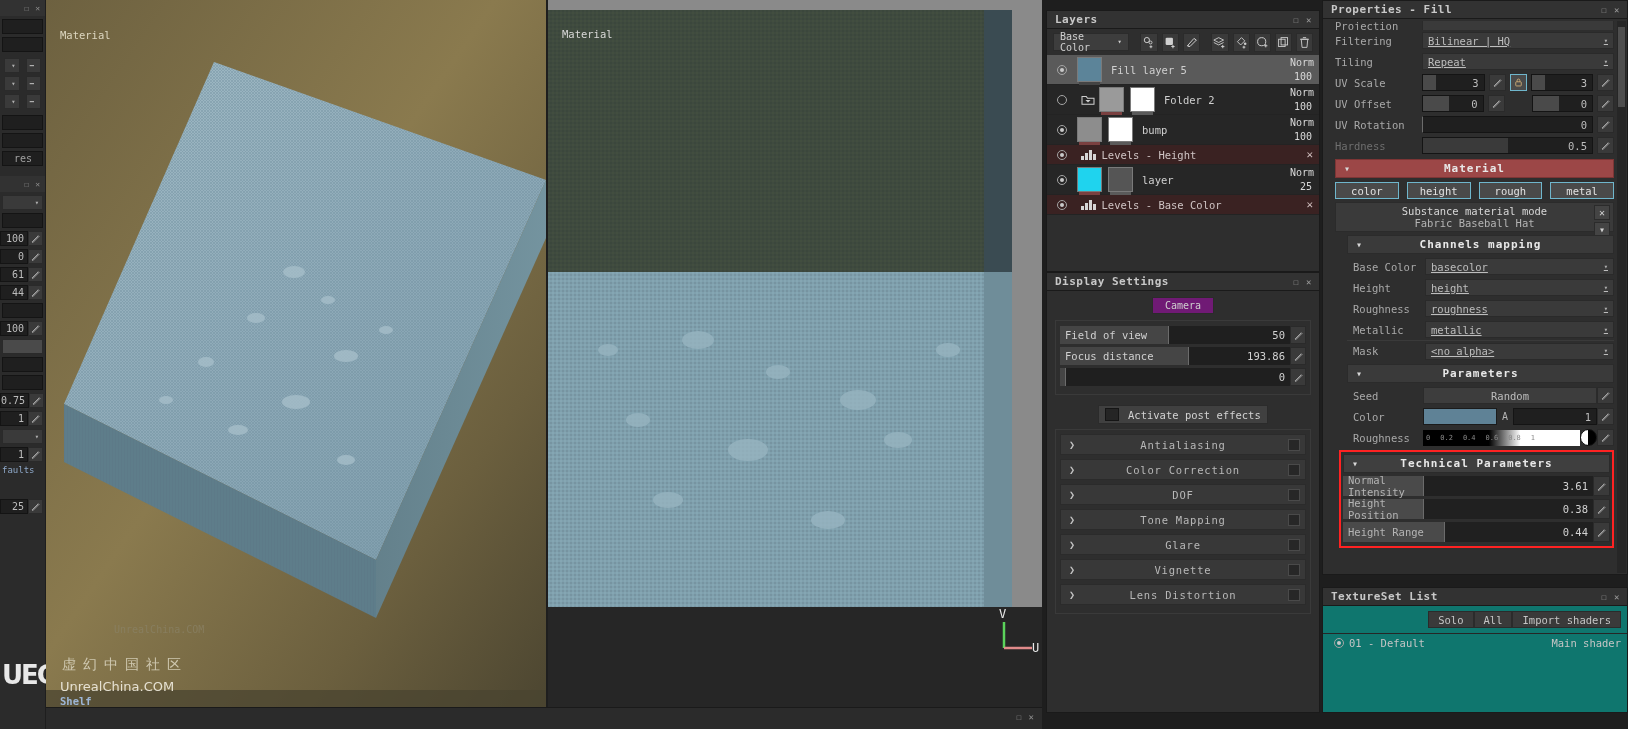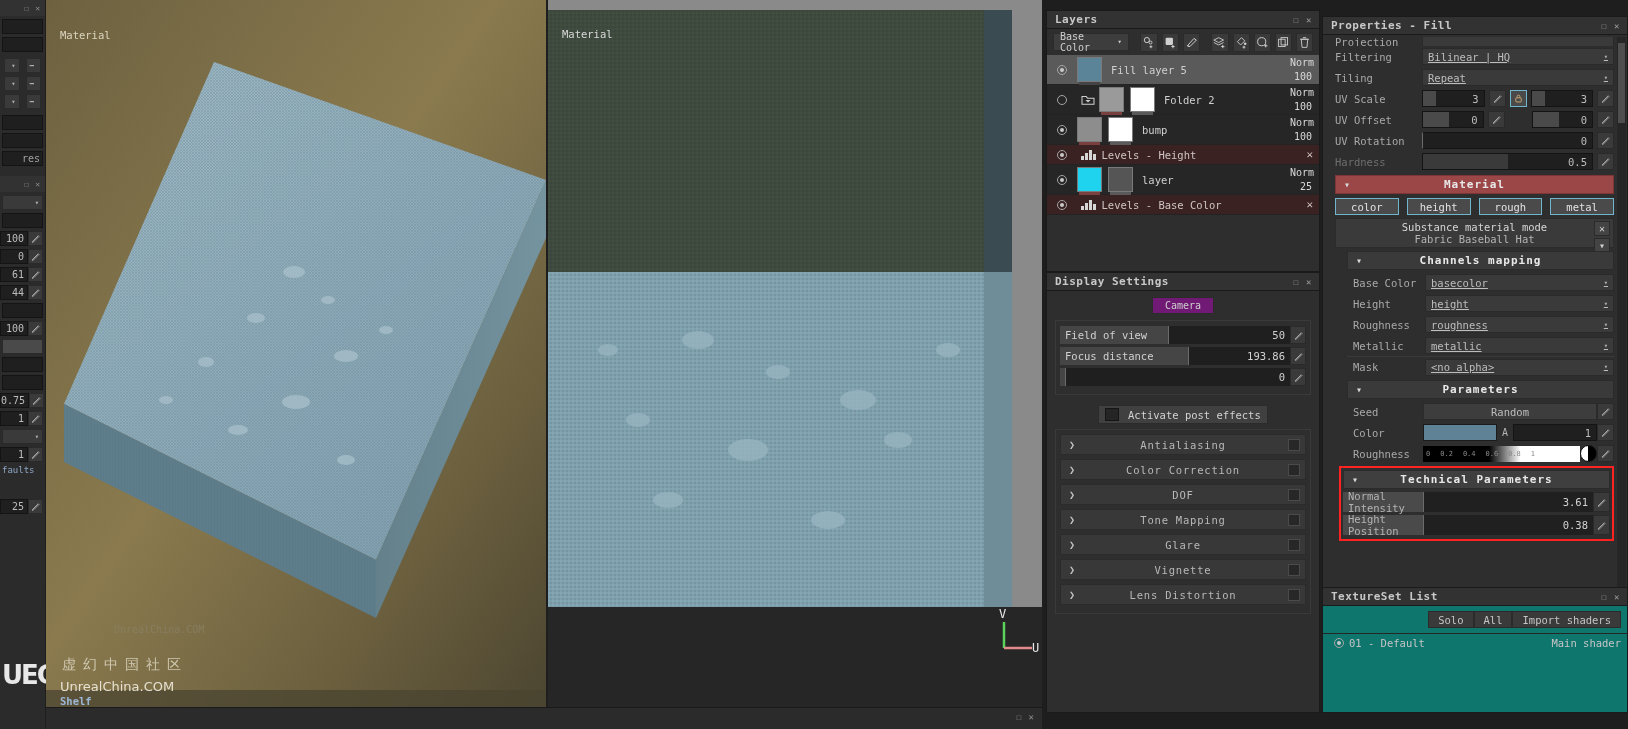--- a/index.html
+++ b/index.html
@@ -96,21 +96,21 @@
   .acc-wrap { margin:5px 8px 0; border:1px solid #3a3a3a; padding:4px; }
   .acc {
     height:21px; background:#383838; border:1px solid #2b2b2b; margin-bottom:4px;
     display:flex; align-items:center; justify-content:center; position:relative;
     color:#b8b8b8; font-size:10.5px; letter-spacing:.8px;
   }
   .acc .chev { position:absolute; left:8px; color:#c2c2c2; font-size:10px;}
   .acc .box { position:absolute; right:5px; width:12px; height:12px; background:#272727; border:1px solid #4a4a4a;}
 
   
-  #props { left:1322px; top:16px; width:306px; height:575px; background:#2e2e2e; border:1px solid #1a1a1a;}
+  #props { left:1322px; top:0; width:306px; height:575px; background:#2e2e2e; border:1px solid #1a1a1a;}
   .pr-scroll { position:absolute; right:1px; top:20px; bottom:1px; width:9px; background:#262626;}
   .pr-scroll i { position:absolute; left:1px; right:1px; top:6px; height:80px; background:#4e4e4e; display:block;}
   .pr-body { padding:2px 13px 0 6px; }
   .pr-row { display:flex; align-items:center; height:21px; }
   .pr-row .lbl { width:93px; flex:0 0 93px; padding-left:6px;}
   .pr-row .combo { flex:1;text-decoration:underline; }
   .half { display:flex; flex:1; gap:4px; }
   .half .numfield { flex:1; }
   .mat-hdr { background:#9c4747; border:1px solid #7d3535; margin:3px 0 3px 6px;}
   .chan-tabs { display:flex; gap:8px; margin:4px 0 3px 6px;}
@@ -164,21 +164,21 @@
       <div class="ls-combo">▾</div>
     </div>
     <div style="flex:1">
       <div class="ls-combo" style="justify-content:center">━</div>
       <div class="ls-combo" style="justify-content:center">━</div>
       <div class="ls-combo" style="justify-content:center">━</div>
     </div>
   </div>
   <div class="ls-field"></div>
   <div class="ls-field"></div>
-  <div class="ls-field" style="color:#a0a0a0;font-size:10px;display:flex;align-items:center;justify-content:flex-end;padding-right:2px;">res</div>
+  <div class="ls-field" style="color:#a0a0a0;font-size:10px;display:flex;align-items:center;justify-content:flex-end;padding-right:10px;">res</div>
 
   <div class="ls-title" style="margin-top:10px">
     <span>☐</span>
       <span>✕</span>
   </div>
   <div class="ls-combo">▾</div>
   <div class="ls-field"></div>
   <div class="ls-num">
     <div class="v">100</div>
     <div class="pencil">
@@ -874,20 +874,29 @@
           </div>
           <div class="tp-row">
             <span class="tpl" style="width:30%">Height Position</span>
             <span class="tpv">0.38</span>
             <span class="pencil">
               <svg viewBox="0 0 16 16">
                 <path d="M3 13 L12 4 L13 5 L4 14 Z" fill="none" stroke="#b9b9b9" stroke-width="1.2"></path>
               </svg>
             </span>
           </div>
+          <div class="tp-row">
+            <span class="tpl" style="width:38%">Height Range</span>
+            <span class="tpv">0.44</span>
+            <span class="pencil">
+              <svg viewBox="0 0 16 16">
+                <path d="M3 13 L12 4 L13 5 L4 14 Z" fill="none" stroke="#b9b9b9" stroke-width="1.2"></path>
+              </svg>
+            </span>
+          </div>
         </div>
     </div>
   </div>
 </div>
 
 <div id="texset" class="panel">
   <div class="panel-title">
     <span>TextureSet List</span>
     <span class="tbtns">
         <span>☐</span>

